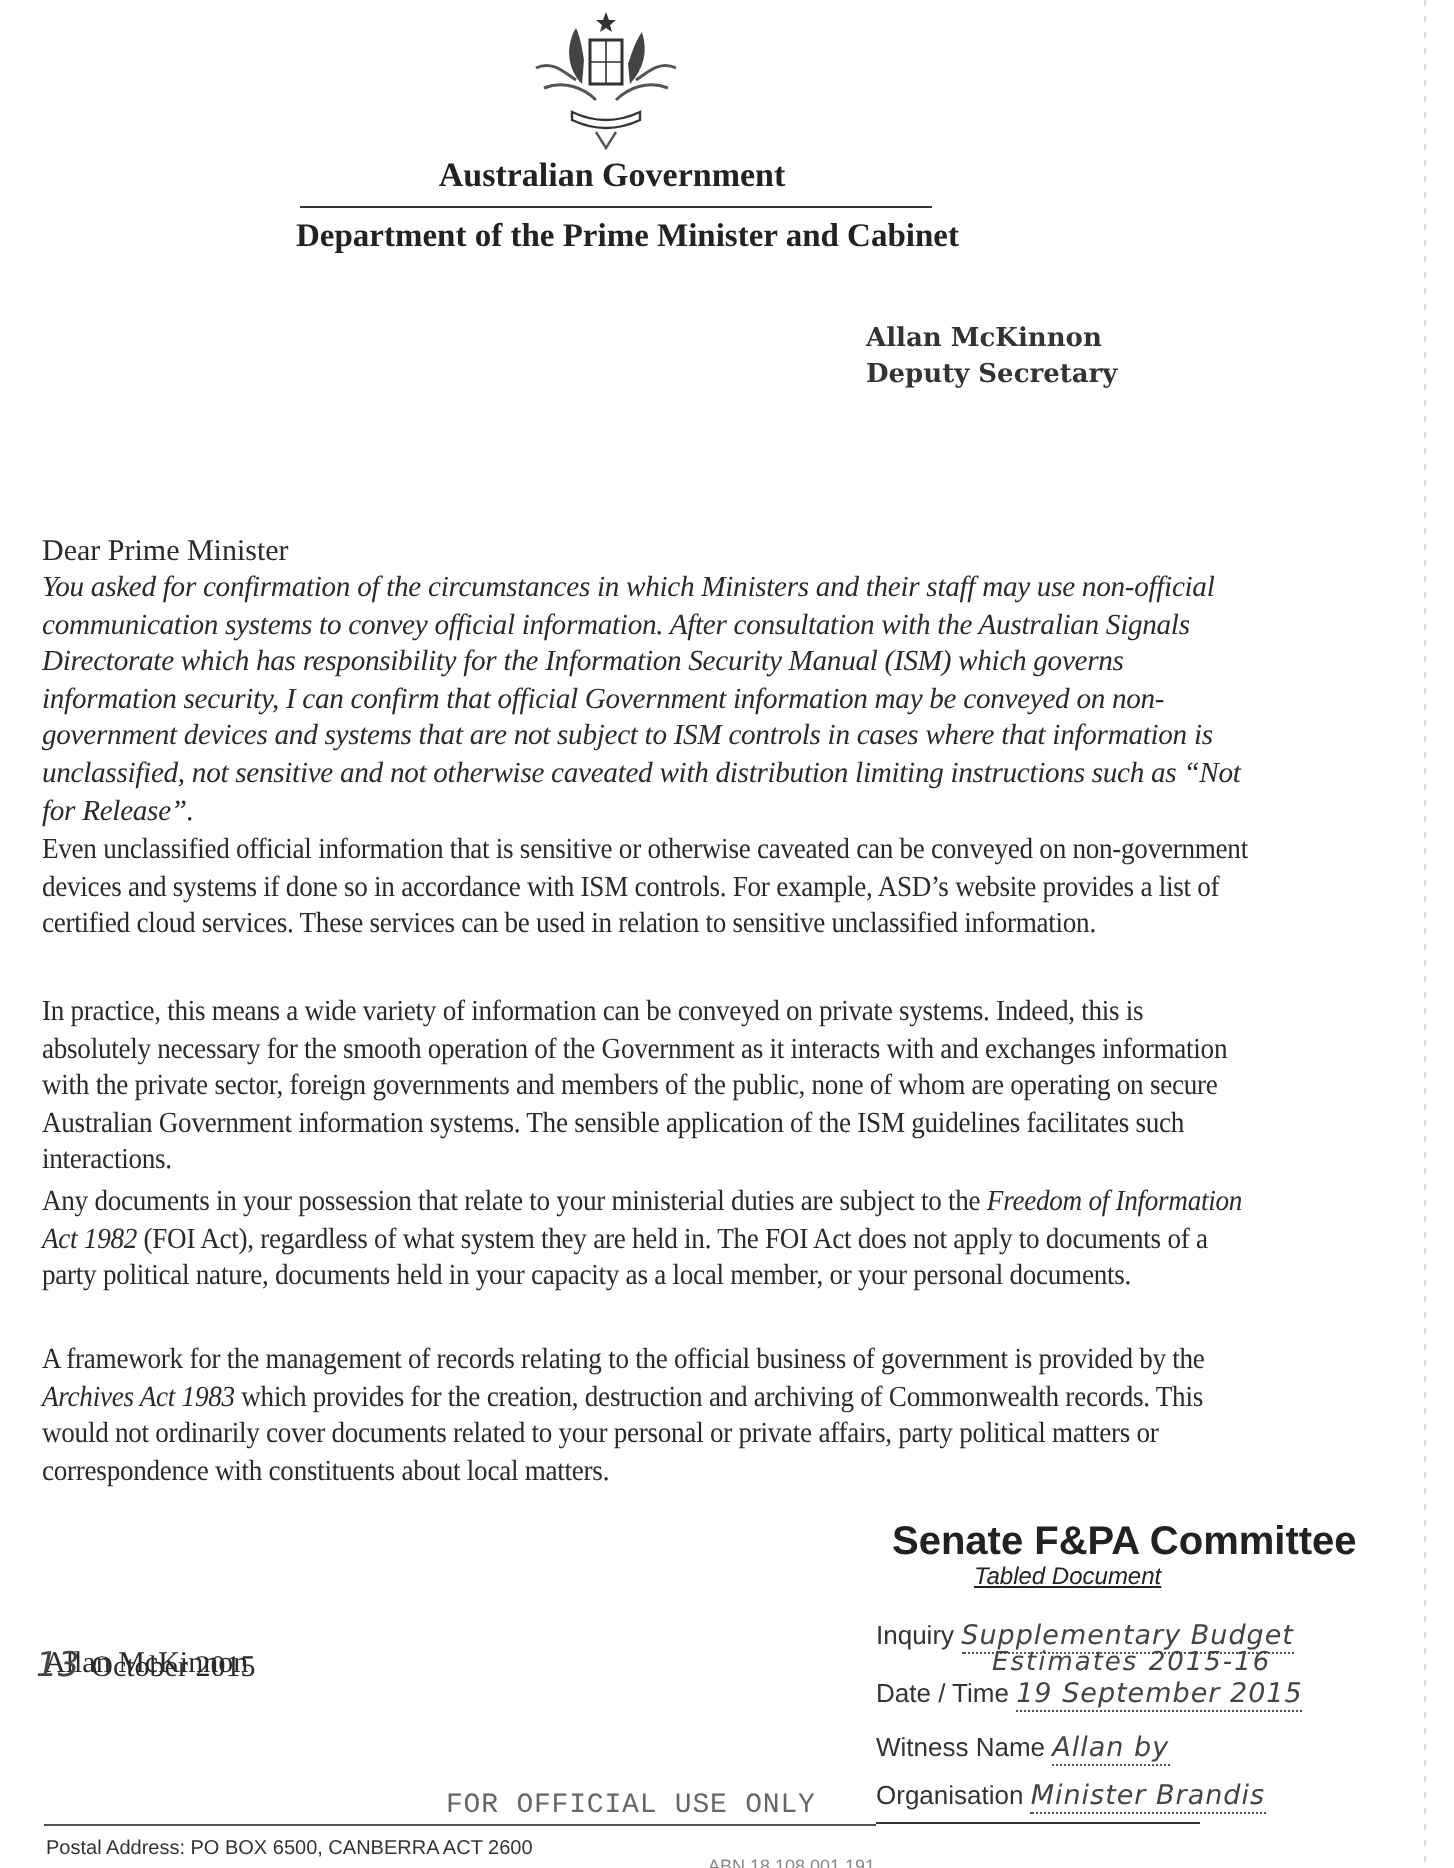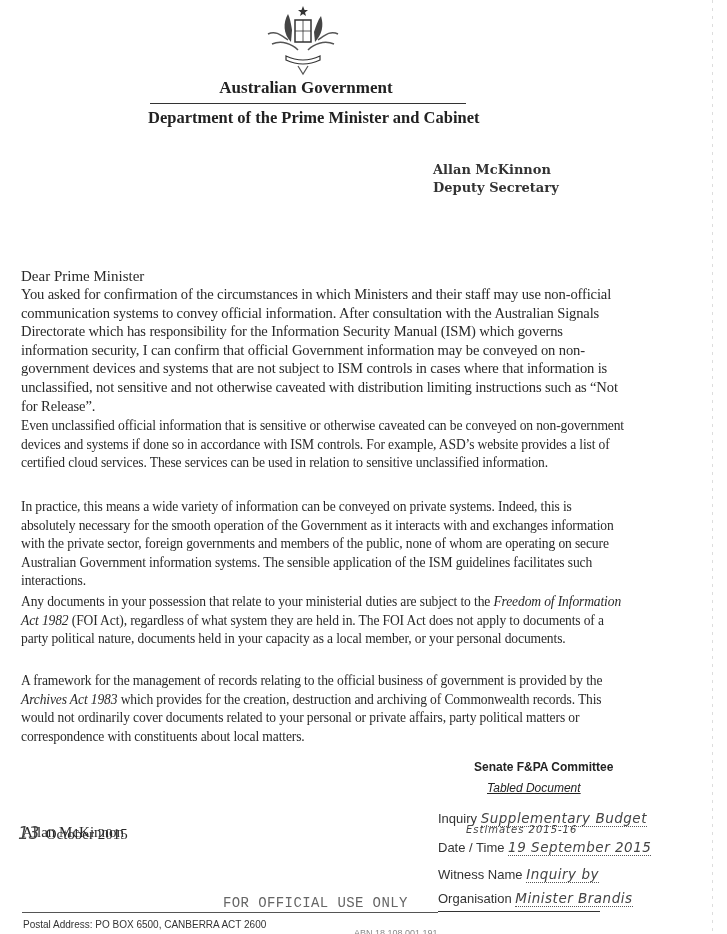--- a/index.html
+++ b/index.html
@@ -9,35 +9,35 @@
     font-family: "Liberation Serif", "DejaVu Serif", serif;
   }
   .abs { position: absolute; }
   #crest { left: 258px; top: 4px; width: 90px; height: 72px; }
   #gov-title { left: 0; width: 612px; top: 78px; text-align: center; font-weight: bold; font-size: 17px; color: #222; }
   #header-rule { left: 150px; top: 103px; width: 316px; height: 0; border-top: 1.3px solid #333; }
   #dept-title { left: 148px; top: 108px; font-weight: bold; font-size: 16.5px; color: #222; }
   #sender-block { left: 433px; top: 161px; font-family: "DejaVu Serif", serif; font-weight: bold; font-size: 13px; line-height: 18px; color: #333; }
   #salutation { left: 21px; top: 236px; font-size: 15px; color: #2a2a2a; margin-top: 32px; }
   .para { position: absolute; left: 21px; width: 600px; font-size: 14.6px; line-height: 18.6px; color: #2a2a2a; letter-spacing: -0.15px; }
-  #p1 { top: 285px; }
+  #p1 { top: 285px; font-style: italic; }
   #p2 { top: 416px; transform: scaleX(0.93); transform-origin: left; width: 650px; }
   #p3 { top: 497px; transform: scaleX(0.93); transform-origin: left; width: 650px; }
   #p4 { top: 592px; transform: scaleX(0.93); transform-origin: left; width: 650px; }
   #p5 { top: 671px; transform: scaleX(0.93); transform-origin: left; width: 650px; }
   .para i { font-style: italic; }
   #signoff-name { left: 22px; top: 824px; font-size: 15px; }
   #signoff-date { left: 18px; top: 823px; font-size: 15px; }
   #hand-day { font-family: "DejaVu Sans", sans-serif; font-style: italic; font-size: 17px; color: #444; margin-right: 6px; }
-  #stamp-title { left: 446px; top: 760px; font-family: "Liberation Sans", sans-serif; font-weight: bold; font-size: 12px; color: #222; margin-left: 28px; }
+  #stamp-title { left: 446px; top: 760px; font-family: "Liberation Sans", sans-serif; font-weight: bold; font-size: 20px; color: #222; }
   #stamp-sub { left: 487px; top: 781px; font-family: "Liberation Sans", sans-serif; font-style: italic; font-size: 12px; color: #222; text-decoration: underline; }
   .stamp-row { position: absolute; left: 438px; font-family: "Liberation Sans", sans-serif; font-size: 13px; color: #333; white-space: nowrap; }
   .hand { font-family: "DejaVu Sans", sans-serif; font-style: italic; color: #444; font-size: 13.5px; letter-spacing: 0.5px; border-bottom: 1px dotted #555; }
   #inquiry-row { top: 810px; text-align: center; }
-  #inquiry-cont { left: 466px; top: 824px; font-family: "DejaVu Sans", sans-serif; font-style: italic; color: #444; font-size: 10px; letter-spacing: 1px; }
+  #inquiry-cont { left: 496px; top: 824px; font-family: "DejaVu Sans", sans-serif; font-style: italic; color: #444; font-size: 13px; letter-spacing: 1px; }
   #date-row { top: 839px; }
   #witness-row { top: 866px; }
   #org-row { top: 890px; }
   #stamp-rule { left: 438px; top: 911px; width: 162px; border-top: 1px solid #333; }
   #classification { left: 223px; top: 895px; font-family: Liberation Mono, monospace; font-size: 14px; color: #666; letter-spacing: 0.4px; }
   #footer-rule { left: 22px; top: 912px; width: 416px; border-top: 1px solid #555; }
   #postal { left: 23px; top: 919px; font-family: "Liberation Sans", sans-serif; font-size: 10px; color: #333; }
   #abn { left: 354px; top: 928px; font-family: "Liberation Sans", sans-serif; font-size: 9px; color: #888; }
   #right-edge { left: 712px; top: 0; width: 1px; height: 934px; background: repeating-linear-gradient(#ddd 0 3px, transparent 3px 8px); }
 </style>
@@ -73,21 +73,21 @@
 <div id="p5" class="para"><span>A framework for the management of records relating to the official business of government is provided by the </span><i>Archives Act 1983</i><span> which provides for the creation, destruction and archiving of Commonwealth records. This would not ordinarily cover documents related to your personal or private affairs, party political matters or  correspondence with constituents about local matters.</span></div>
 
 <div id="signoff-name" class="abs">Allan McKinnon</div>
 <div id="signoff-date" class="abs"><span id="hand-day">13</span><span>October 2015</span></div>
 
 <div id="stamp-title" class="abs">Senate F&amp;PA Committee</div>
 <div id="stamp-sub" class="abs">Tabled Document</div>
 <div id="inquiry-row" class="stamp-row"><span>Inquiry</span> <span class="hand">Supplementary Budget</span></div>
 <div id="inquiry-cont" class="abs">Estimates 2015-16</div>
 <div id="date-row" class="stamp-row"><span>Date / Time</span> <span class="hand">19 September 2015</span></div>
-<div id="witness-row" class="stamp-row"><span>Witness Name</span> <span class="hand">Inquiry by</span></div>
+<div id="witness-row" class="stamp-row"><span>Witness Name</span> <span class="hand">Allan by</span></div>
 <div id="org-row" class="stamp-row"><span>Organisation</span> <span class="hand">Minister Brandis</span></div>
 <div id="stamp-rule" class="abs"></div>
 
 <div id="classification" class="abs">FOR OFFICIAL USE ONLY</div>
 <div id="footer-rule" class="abs"></div>
 <div id="postal" class="abs">Postal Address:  PO BOX 6500, CANBERRA ACT 2600</div>
 <div id="abn" class="abs">ABN  18 108 001 191</div>
 <div id="right-edge" class="abs"></div>
 
 </body></html>

